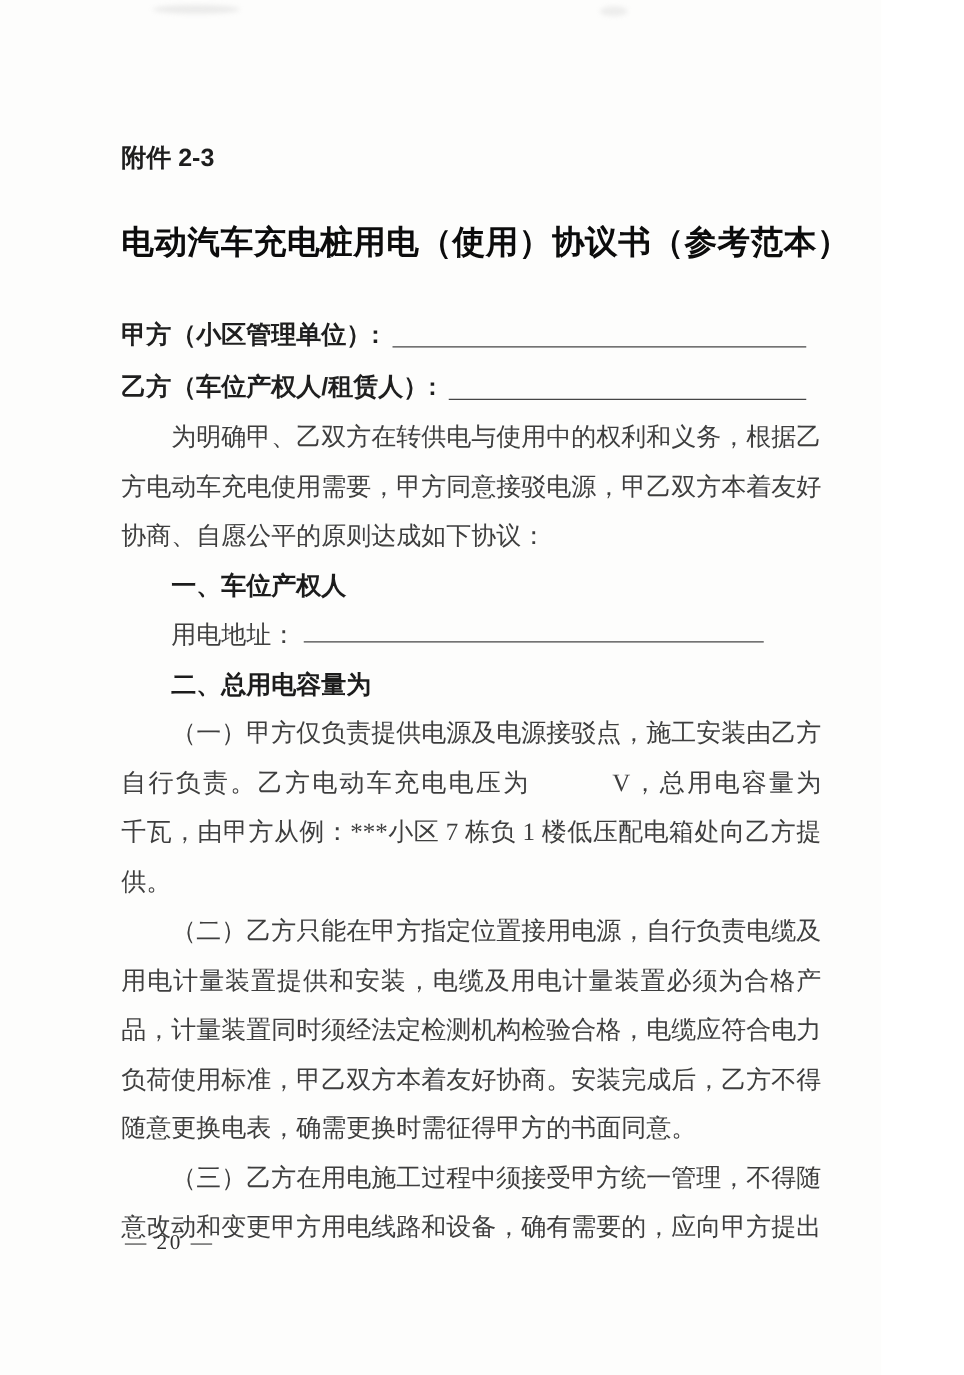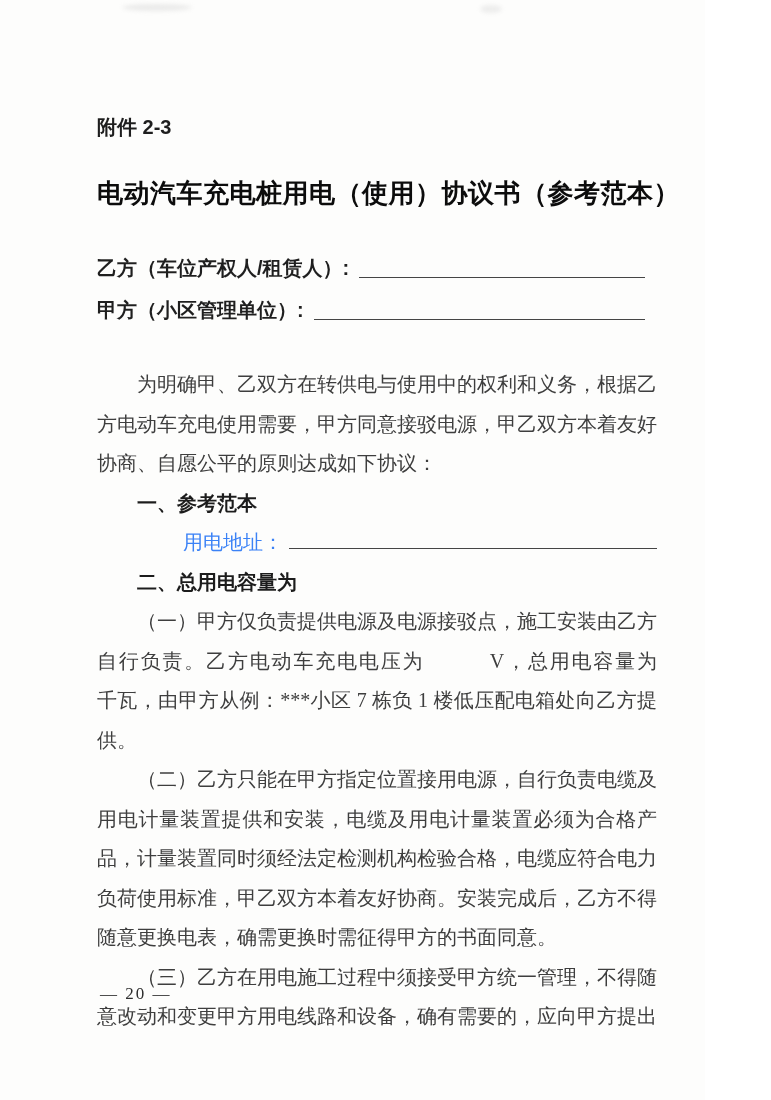--- a/index.html
+++ b/index.html
@@ -58,39 +58,39 @@
     font-size: 20px;
     line-height: 42px;
     color: #1f1f1f;
   }
   .party-line .blank {
     flex: 1;
     margin-left: 10px;
     margin-bottom: 11px;
     border-bottom: 1.5px solid #454545;
   }
-  .body-text { margin-top: 34px; }
+  .body-text { }
   .body-text p, .body-text h2, .field-line {
     margin: 0;
     font-size: 20px;
     line-height: 39.5px;
   }
   .para {
     text-indent: 2em;
     text-align: justify;
     color: #3e3e3e;
   }
   .section-heading {
     font-family: "Liberation Sans", sans-serif;
     font-weight: 700;
     font-size: 20px;
     color: #1c1c1c;
     padding-left: 2em;
   }
-  .field-line { padding-left: 2em; color: #3b82f6; text-align: right; }
+  .field-line { padding-left: 2em; color: #404040; }
   .field-line .blank-inline {
     display: inline-block;
     width: 368px;
     height: 0.95em;
     margin-left: 6px;
     border-bottom: 1.5px solid #454545;
   }
   .page-number {
     position: absolute;
     left: 100px;
@@ -110,34 +110,34 @@
   <div class="smudge s2"></div>
   <div class="smudge s3"></div>
   <div class="smudge s4"></div>
 
   <div class="attachment-label">附件 2-3</div>
 
   <h1 class="doc-title">电动汽车充电桩用电（使用）协议书（参考范本）</h1>
 
   <div class="parties">
     <div class="party-line">
-      <span>乙方（车位产权人/租赁人）:</span>
+      <span>甲方（小区管理单位）:</span>
       <span class="blank"></span>
     </div>
     <div class="party-line">
-      <span>甲方（小区管理单位）:</span>
+      <span>乙方（车位产权人/租赁人）:</span>
       <span class="blank"></span>
     </div>
   </div>
 
   <div class="body-text">
 
     <p class="para">为明确甲、乙双方在转供电与使用中的权利和义务，根据乙方电动车充电使用需要，甲方同意接驳电源，甲乙双方本着友好协商、自愿公平的原则达成如下协议：</p>
 
-    <h2 class="section-heading">一、参考范本</h2>
+    <h2 class="section-heading">一、车位产权人</h2>
 
     <div class="field-line">
       <span>用电地址：</span><span class="blank-inline"></span>
     </div>
 
     <h2 class="section-heading">二、总用电容量为</h2>
 
     <p class="para">（一）甲方仅负责提供电源及电源接驳点，施工安装由乙方自行负责。乙方电动车充电电压为　　　V，总用电容量为　　千瓦，由甲方从例：***小区 7 栋负 1 楼低压配电箱处向乙方提供。</p>
 
     <p class="para">（二）乙方只能在甲方指定位置接用电源，自行负责电缆及用电计量装置提供和安装，电缆及用电计量装置必须为合格产品，计量装置同时须经法定检测机构检验合格，电缆应符合电力负荷使用标准，甲乙双方本着友好协商。安装完成后，乙方不得随意更换电表，确需更换时需征得甲方的书面同意。</p>

